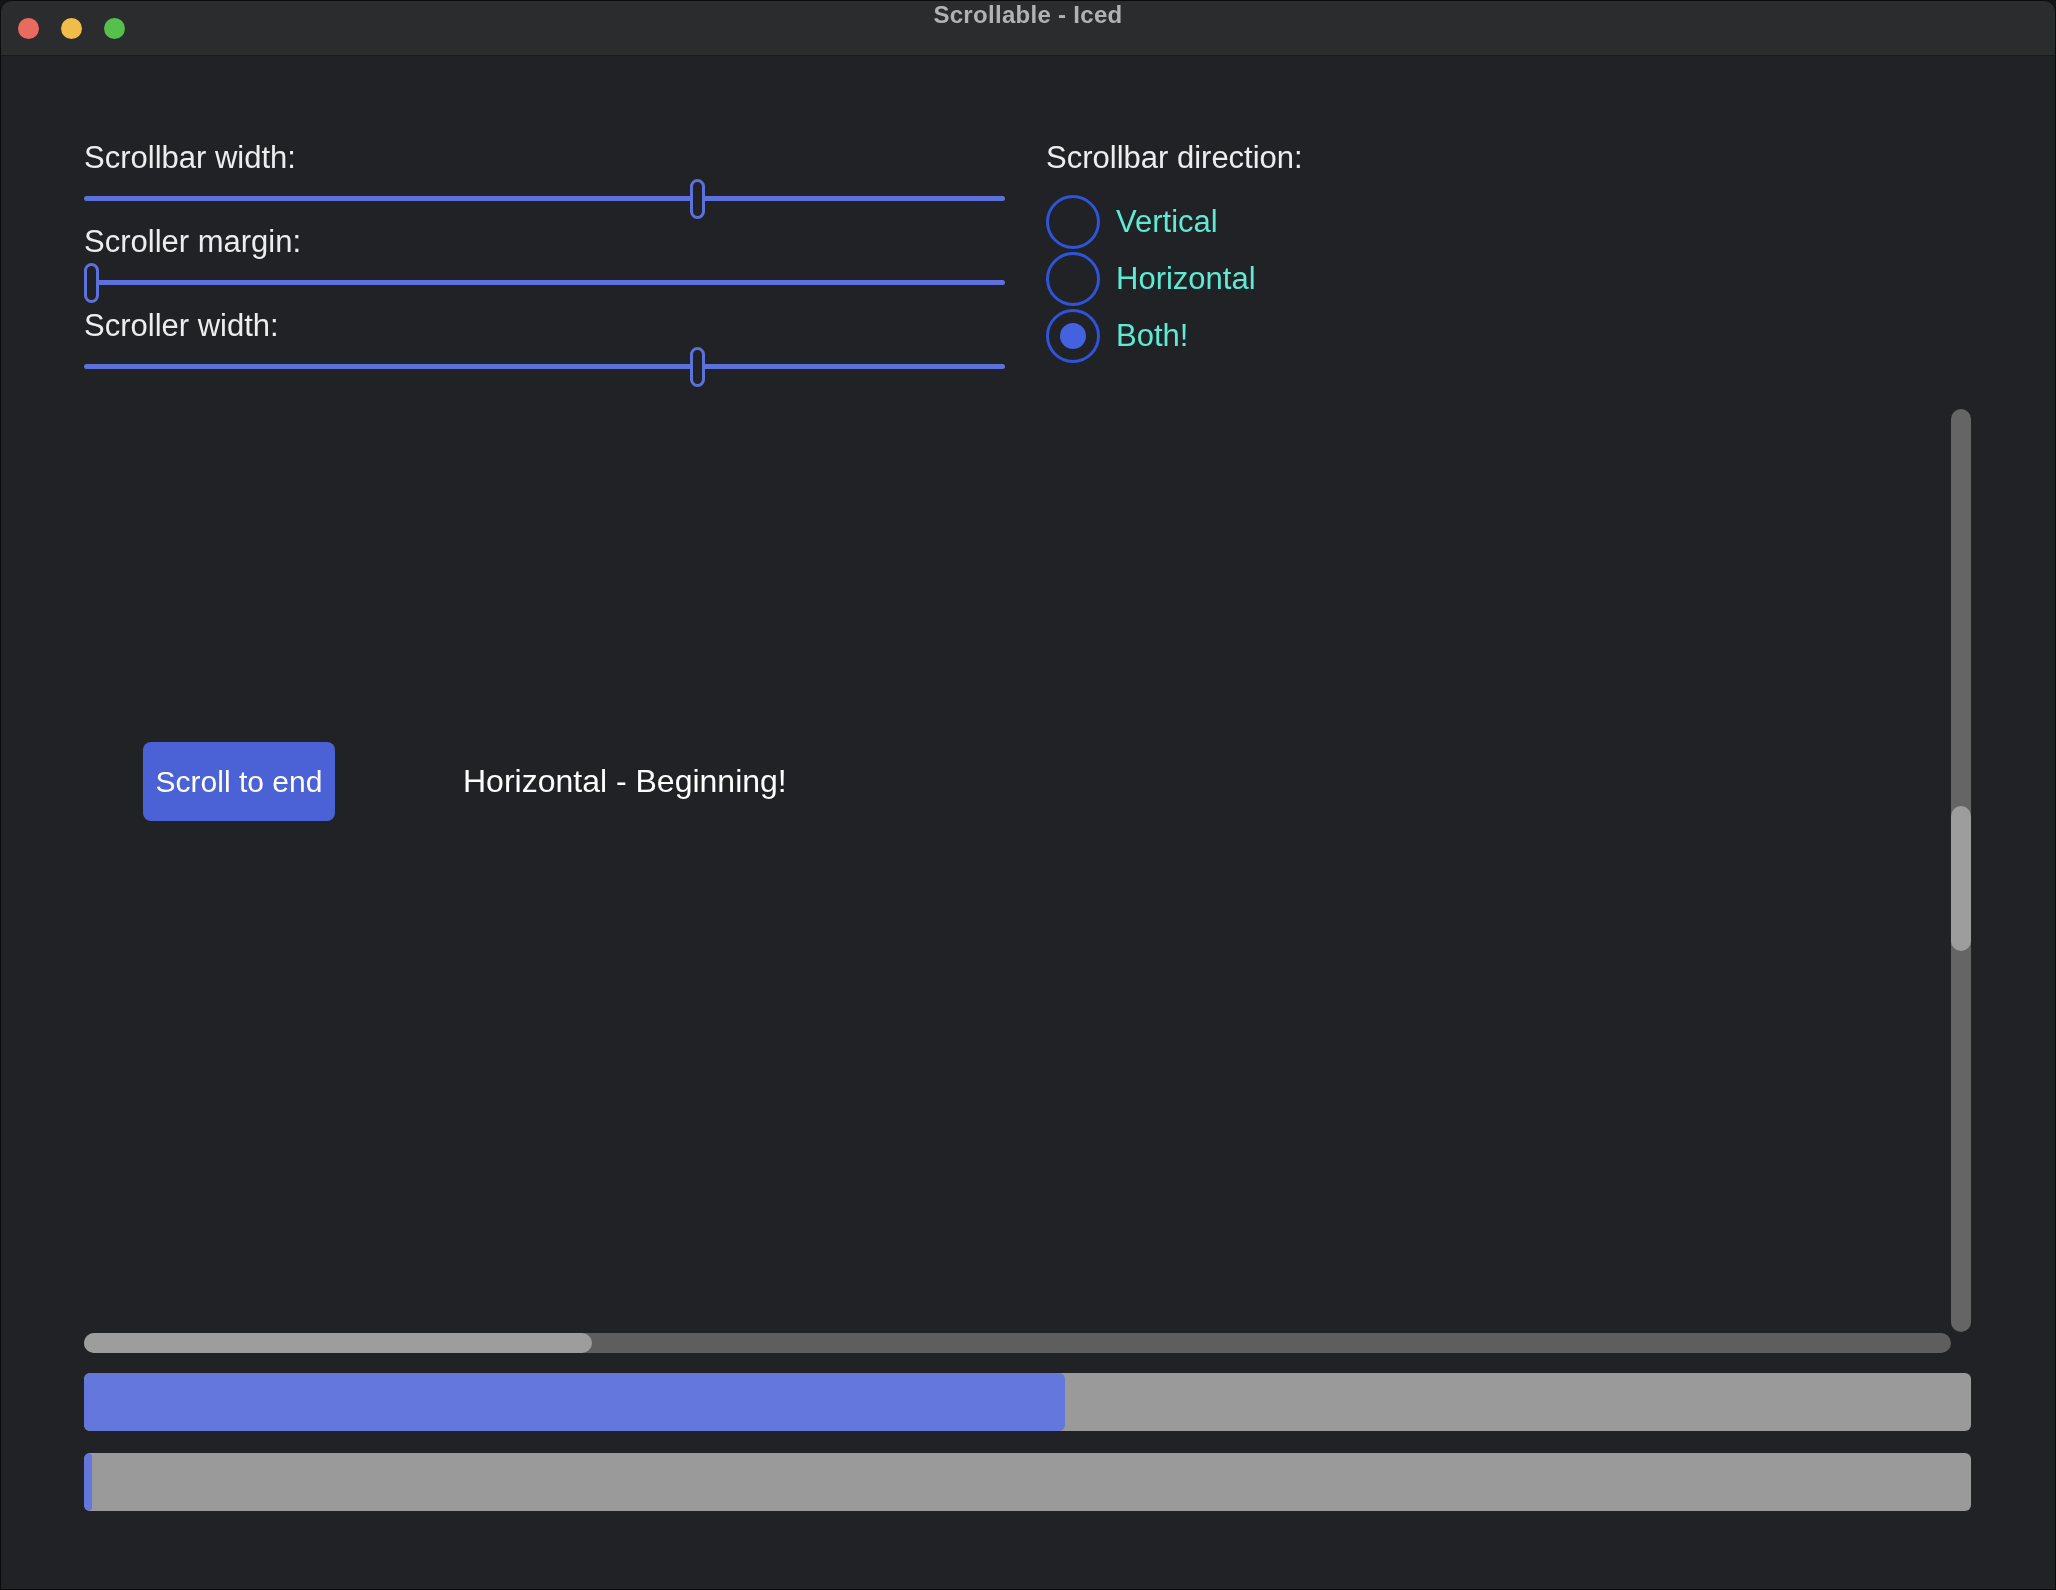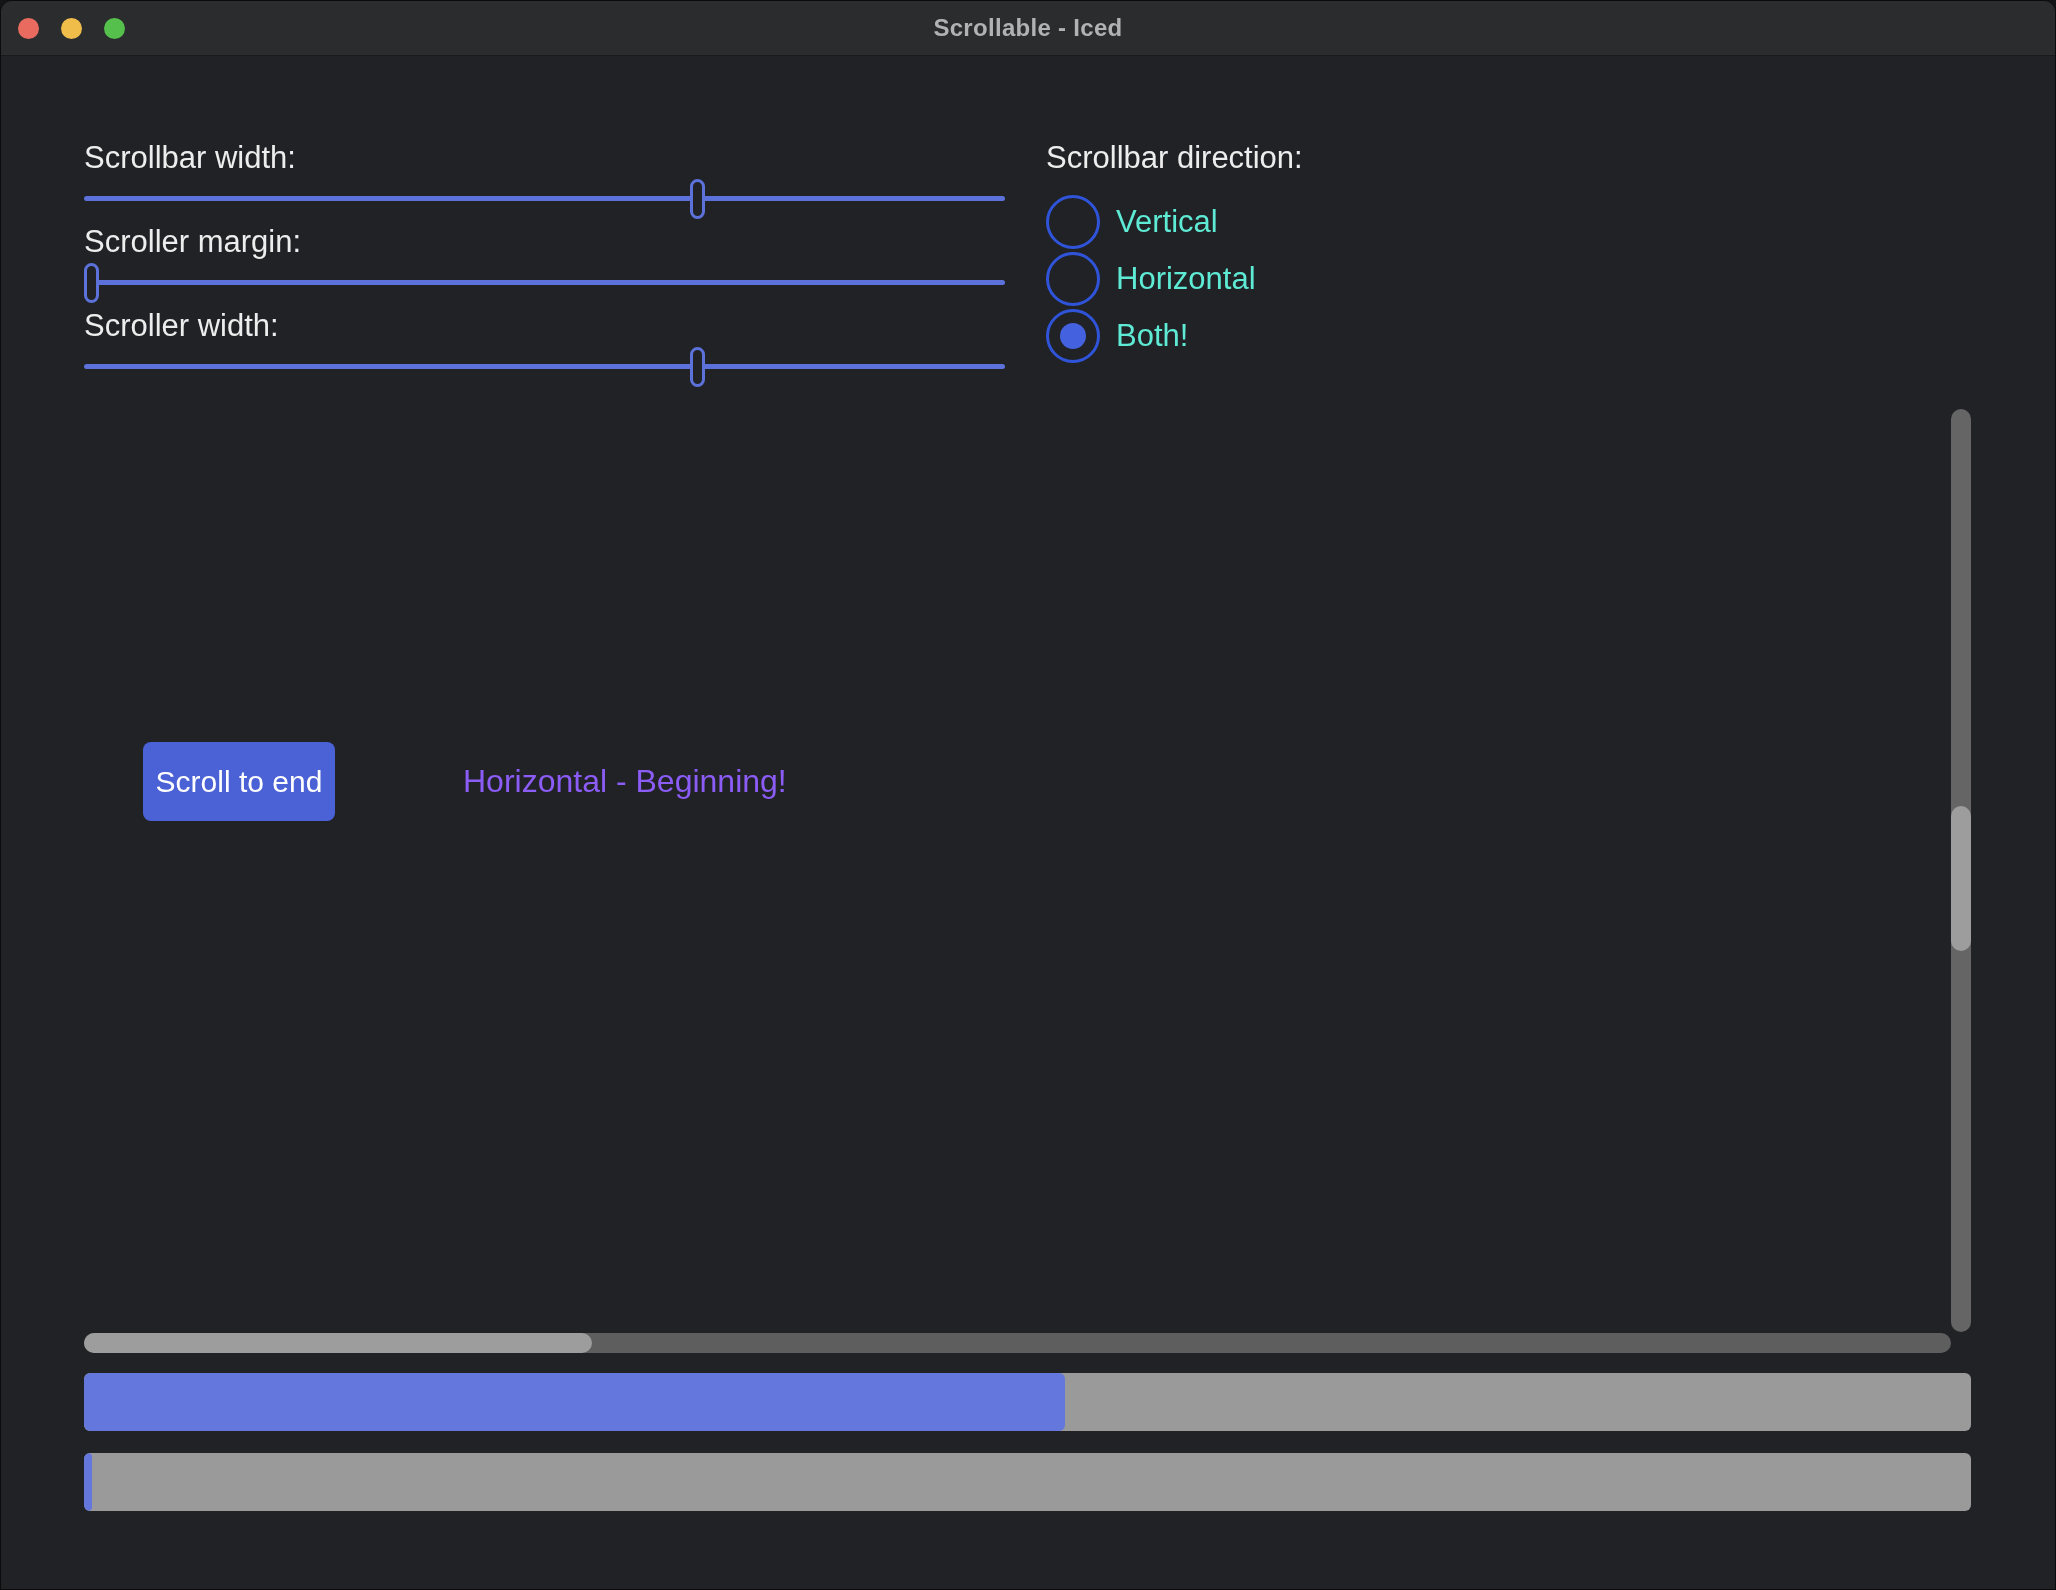--- a/index.html
+++ b/index.html
@@ -11,21 +11,21 @@
     overflow:hidden;
     font-family:"Liberation Sans", sans-serif;
     box-sizing:border-box;
     border:1px solid #0b0b0d;
   }
   
   .titlebar{
     position:absolute;left:0;top:0;right:0;height:54px;
     background:#2b2c2e;
     border-bottom:1px solid #1a1a1c;
-    display:flex;align-items:center;justify-content:center;
+    display:flex;align-items:flex-start;justify-content:center;
   }
   .traffic-lights{
     position:absolute;left:17px;top:0;height:54px;
     display:flex;align-items:center;gap:22px;
   }
   .tl{width:21px;height:21px;border-radius:50%;display:inline-block;}
   .tl.red{background:#e96b5f;}
   .tl.yellow{background:#f0bd4b;}
   .tl.green{background:#55c04c;}
   .title{
@@ -76,21 +76,21 @@
   .scroll-btn{
     position:absolute;left:142px;top:741px;width:192px;height:79px;
     background:#4a62d6;border:none;border-radius:8px;
     color:#ffffff;font-size:30px;font-family:"Liberation Sans", sans-serif;
     display:flex;align-items:center;justify-content:center;
     cursor:pointer;
   }
   .status-text{
     position:absolute;left:462px;top:741px;height:79px;
     display:flex;align-items:center;
-    color:#8b5cf6;font-size:32px;white-space:nowrap;
+    color:#ffffff;font-size:32px;white-space:nowrap;
   }
   
   .v-scrollbar{
     position:absolute;left:1950px;top:408px;width:20px;height:923px;
     background:#656565;border-radius:10px;
   }
   .v-scrollbar .thumb{
     position:absolute;left:0;width:20px;
     background:#9d9d9d;border-radius:10px;
   }

